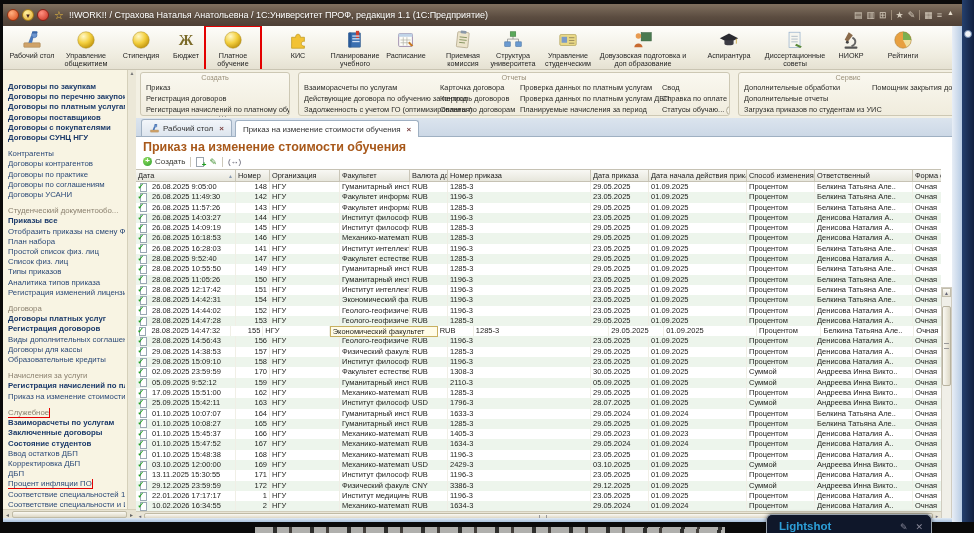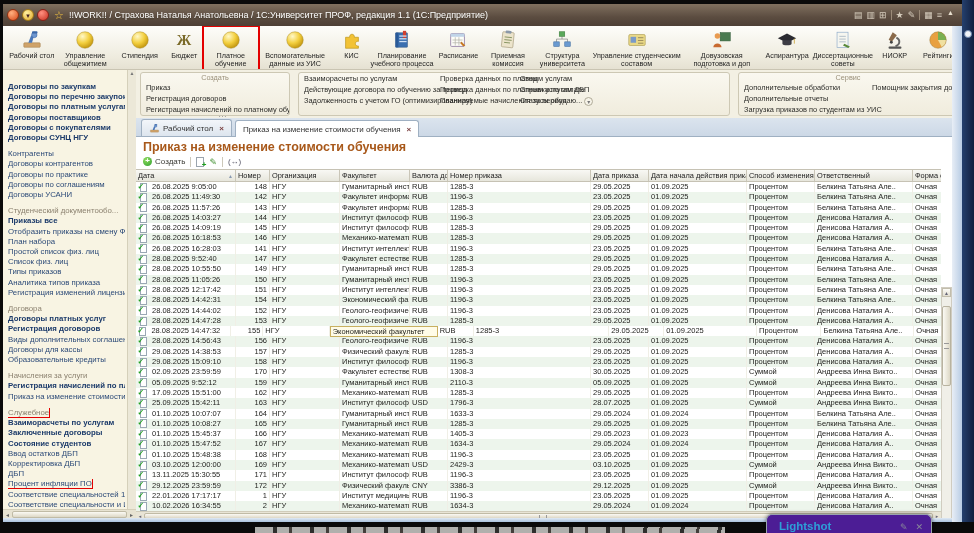--- a/index.html
+++ b/index.html
@@ -139,21 +139,21 @@
   .edge-circle{position:absolute;left:964px;top:30px;width:8px;height:8px;border-radius:50%;
     background:#f0f4f8;border:1px solid #6a86ae;cursor:pointer;}
 
   
   .bottom-strip{position:absolute;left:0;top:522px;width:974px;height:11px;background:#0a0a0a;}
   .smudge{position:absolute;left:255px;top:527px;width:470px;height:6px;opacity:.75;
     background:repeating-linear-gradient(93deg,#e8e8e4 0 18px,#3a3a38 18px 22px,#e8e8e4 22px 34px,#55504a 34px 37px);
     filter:blur(.5px);}
 
   
-  .lightshot{position:absolute;left:766px;top:514px;width:166px;height:19px;background:#4c1d95;
+  .lightshot{position:absolute;left:766px;top:514px;width:166px;height:19px;background:#0f172a;
     border:1px solid #9aa4ae;border-bottom:none;border-radius:6px 6px 0 0;
     box-shadow:0 0 4px rgba(0,0,0,.5);display:flex;align-items:flex-end;padding:0 8px 1px 12px;z-index:20;}
   .ls-title{color:#2d9fd8;font-size:11.5px;font-weight:bold;}
   .ls-icons{margin-left:auto;display:flex;gap:8px;align-items:center;font-size:9px;color:#889;}
   .ls-icons span{cursor:pointer;}
 </style>
 </head>
 <body>
 
 <div class="screen">
@@ -239,35 +239,20 @@
               </radialGradient>
             </defs>
             <circle cx="12" cy="12" r="9" fill="url(#sphg)" stroke="#a8871c" stroke-width="0.5"></circle>
           </svg>
         </span>
         <span class="rlabel">Платное обучение</span>
       </div>
       <div class="ritem">
         <span class="ricon">
           <svg viewBox="0 0 24 24">
-            <defs>
-              <radialGradient id="sphg" cx="35%" cy="28%" r="75%">
-                <stop offset="0%" stop-color="#fff8c8"></stop>
-                <stop offset="55%" stop-color="#f3cf3e"></stop>
-                <stop offset="100%" stop-color="#c2950e"></stop>
-              </radialGradient>
-            </defs>
-            <circle cx="12" cy="12" r="9" fill="url(#sphg)" stroke="#a8871c" stroke-width="0.5"></circle>
-          </svg>
-        </span>
-        <span class="rlabel">Вспомогательные данные из УИС</span>
-      </div>
-      <div class="ritem">
-        <span class="ricon">
-          <svg viewBox="0 0 24 24">
             <path d="M5 9 h4.5 a2.6 2.6 0 1 1 5 0 H19 v4.5 a2.6 2.6 0 1 0 0 5 V21 H5 Z" fill="#f2c235" stroke="#b89010" stroke-width="0.7"></path>
           </svg>
         </span>
         <span class="rlabel">КИС</span>
       </div>
       <div class="ritem">
         <span class="ricon">
           <svg viewBox="0 0 24 24">
             <rect x="5" y="4" width="13" height="16" rx="1" fill="#3a6fb0" stroke="#28507e" stroke-width="0.5"></rect>
             <rect x="5" y="4" width="3" height="16" fill="#2a5a98"></rect>
@@ -399,25 +384,31 @@
         <div class="ghead">Создать</div>
         <div class="gcols">
           <div class="gcol">
             <div class="acmd">Приказ</div>
             <div class="acmd">Регистрация договоров</div>
             <div class="acmd">Регистрация начислений по платному обучению</div>
           </div>
         </div>
       </div>
       <div class="agroup g1">
+        <div class="ghead">Отчеты</div>
         <div class="gcols">
           <div class="gcol">
             <div class="acmd">Взаиморасчеты по услугам</div>
             <div class="acmd">Действующие договора по обучению за период</div>
             <div class="acmd">Задолженность с учетом ГО (оптимизированная)</div>
+          </div>
+          <div class="gcol">
+            <div class="acmd">Карточка договора</div>
+            <div class="acmd">Контроль договоров</div>
+            <div class="acmd">Оплаты по договорам</div>
           </div>
           <div class="gcol">
             <div class="acmd">Проверка данных по платным услугам</div>
             <div class="acmd">Проверка данных по платным услугам ДБП</div>
             <div class="acmd">Планируемые начисления за период</div>
           </div>
           <div class="gcol">
             <div class="acmd">Свод</div>
             <div class="acmd">Справка по оплате</div>
             <div class="acmd">Статусы обучаю... <span class="chev">▾</span></div>

